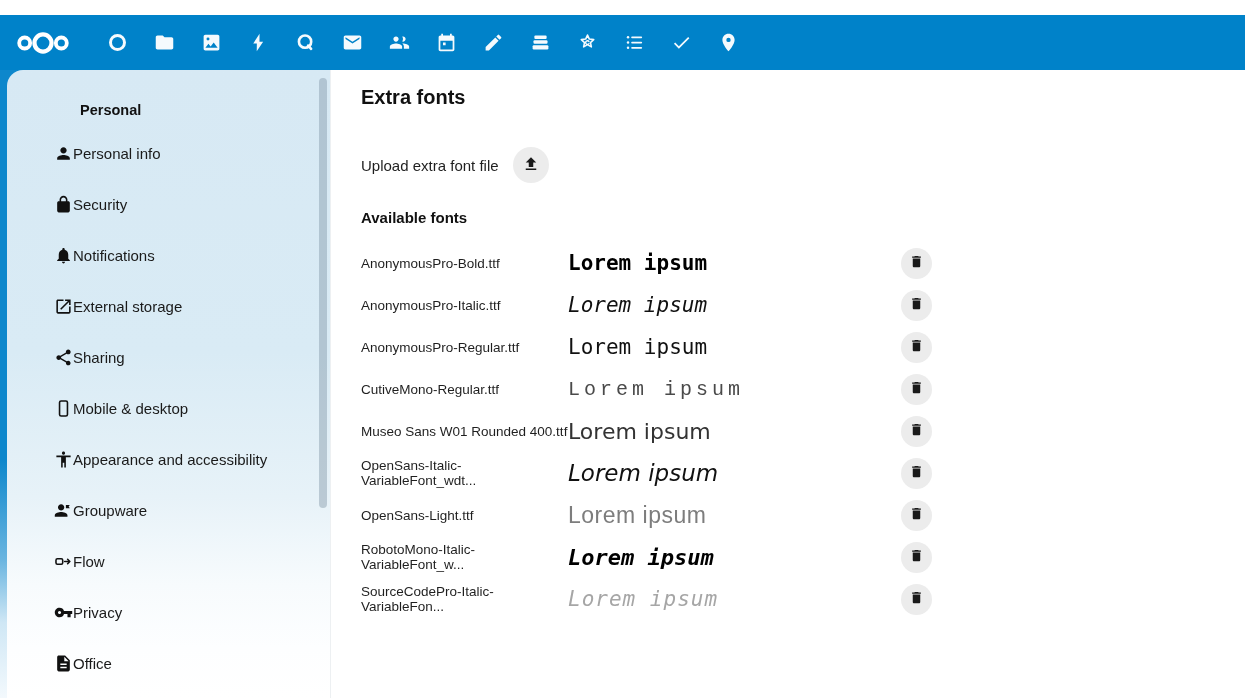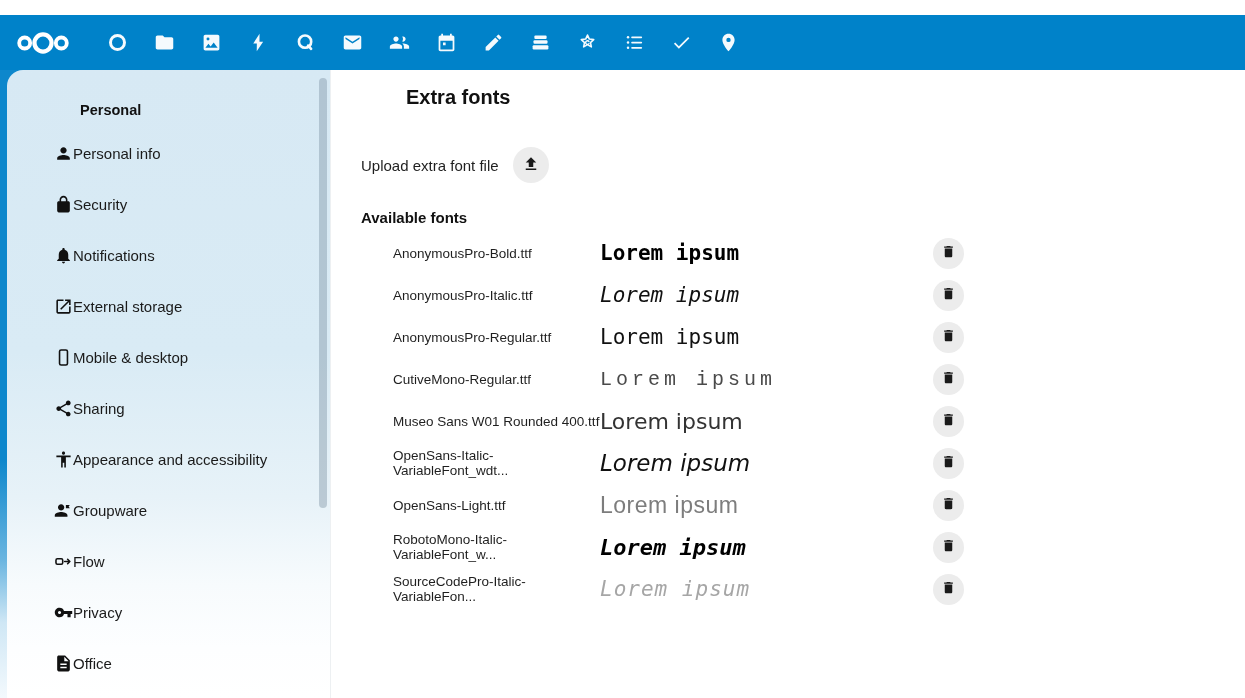--- a/index.html
+++ b/index.html
@@ -63,33 +63,33 @@
     border-radius:4px; background:rgba(125,146,162,.42); cursor:grab;
   }
 
   
   .main {
     flex:1; background:#ffffff; height:100%;
     border-left:1px solid #edf0f2;
     padding:16px 0 0 30px;
     overflow:hidden;
   }
-  .main h1 { font-size:20px; font-weight:700; color:#111; margin-bottom:38px;margin-left:45px; }
+  .main h1 { font-size:20px; font-weight:700; color:#111; margin-bottom:38px; }
   .upload-row { display:flex; align-items:center; height:36px; margin-bottom:26px; }
   .upload-row .label { font-size:15px; color:#1f1f1f; margin-right:14px;text-align:center; }
   .round-btn {
     border:none; border-radius:50%; background:#ececec; color:#1a1a1a;
     display:flex; align-items:center; justify-content:center; cursor:pointer;
   }
   .upload-btn { width:36px; height:36px; }
   .upload-btn svg { width:18px; height:18px; }
-  .available-heading { font-size:15px; font-weight:700; color:#111; margin-bottom:6px; }
+  .available-heading { font-size:15px; font-weight:700; color:#111; margin-bottom:16px; }
 
   .font-row { display:flex; align-items:center; height:42px; }
-  .font-file { width:207px; font-size:13.5px; color:#1f1f1f; flex-shrink:0;margin-left:32px; }
+  .font-file { width:207px; font-size:13.5px; color:#1f1f1f; flex-shrink:0; }
   .font-preview { width:333px; flex-shrink:0; white-space:nowrap; overflow:hidden; }
   .delete-btn { width:31px; height:31px; }
   .delete-btn svg { width:15px; height:15px; }
 
   
   .p-mono-bold        { font-family:"DejaVu Sans Mono", monospace; font-weight:700; font-size:21px; color:#000; }
   .p-mono-italic      { font-family:"DejaVu Sans Mono", monospace; font-style:italic; font-size:21px; color:#111; }
   .p-mono             { font-family:"DejaVu Sans Mono", monospace; font-size:21px; color:#111; }
   .p-cutive           { font-family:"Liberation Mono", monospace; font-size:20px; color:#4a4a4a; letter-spacing:4px; }
   .p-major            { font-family:"DejaVu Sans Mono", monospace; font-weight:300; font-size:21px; color:#828282; letter-spacing:5px; }
@@ -245,34 +245,34 @@
           <span class="ic">
             <svg viewBox="0 0 24 24" fill="currentColor">
               <path d="M19 19H5V5h7V3H5c-1.1 0-2 .9-2 2v14c0 1.1.9 2 2 2h14c1.1 0 2-.9 2-2v-7h-2v7zM14 3v2h3.59l-9.83 9.83 1.41 1.41L19 6.41V10h2V3h-7z"></path>
             </svg>
           </span>
           <span>External storage</span>
         </a>
 
         <a class="nav-item">
           <span class="ic">
+            <svg viewBox="0 0 24 24" fill="currentColor">
+              <path d="M18 16.08c-.76 0-1.44.3-1.96.77L8.91 12.7c.05-.23.09-.46.09-.7s-.04-.47-.09-.7l7.05-4.11c.54.5 1.25.81 2.04.81 1.66 0 3-1.34 3-3s-1.34-3-3-3-3 1.34-3 3c0 .24.04.47.09.7L8.04 9.81C7.5 9.31 6.79 9 6 9c-1.66 0-3 1.34-3 3s1.34 3 3 3c.79 0 1.5-.31 2.04-.81l7.12 4.16c-.05.21-.08.43-.08.65 0 1.61 1.31 2.92 2.92 2.92s2.92-1.31 2.92-2.92-1.31-2.92-2.92-2.92z"></path>
+            </svg>
+          </span>
+          <span>Sharing</span>
+        </a>
+
+        <a class="nav-item">
+          <span class="ic">
             <svg viewBox="0 0 24 24" fill="none">
               <rect x="7" y="2.5" width="10" height="19" rx="2" stroke="currentColor" stroke-width="2"></rect>
             </svg>
           </span>
           <span>Mobile &amp; desktop</span>
-        </a>
-
-        <a class="nav-item">
-          <span class="ic">
-            <svg viewBox="0 0 24 24" fill="currentColor">
-              <path d="M18 16.08c-.76 0-1.44.3-1.96.77L8.91 12.7c.05-.23.09-.46.09-.7s-.04-.47-.09-.7l7.05-4.11c.54.5 1.25.81 2.04.81 1.66 0 3-1.34 3-3s-1.34-3-3-3-3 1.34-3 3c0 .24.04.47.09.7L8.04 9.81C7.5 9.31 6.79 9 6 9c-1.66 0-3 1.34-3 3s1.34 3 3 3c.79 0 1.5-.31 2.04-.81l7.12 4.16c-.05.21-.08.43-.08.65 0 1.61 1.31 2.92 2.92 2.92s2.92-1.31 2.92-2.92-1.31-2.92-2.92-2.92z"></path>
-            </svg>
-          </span>
-          <span>Sharing</span>
         </a>
 
         <a class="nav-item">
           <span class="ic">
             <svg viewBox="0 0 24 24" fill="currentColor">
               <path d="M12 2c1.1 0 2 .9 2 2s-.9 2-2 2-2-.9-2-2 .9-2 2-2zm9 7h-6v13h-2v-6h-2v6H9V9H3V7h18v2z"></path>
             </svg>
           </span>
           <span>Appearance and accessibility</span>
         </a>

